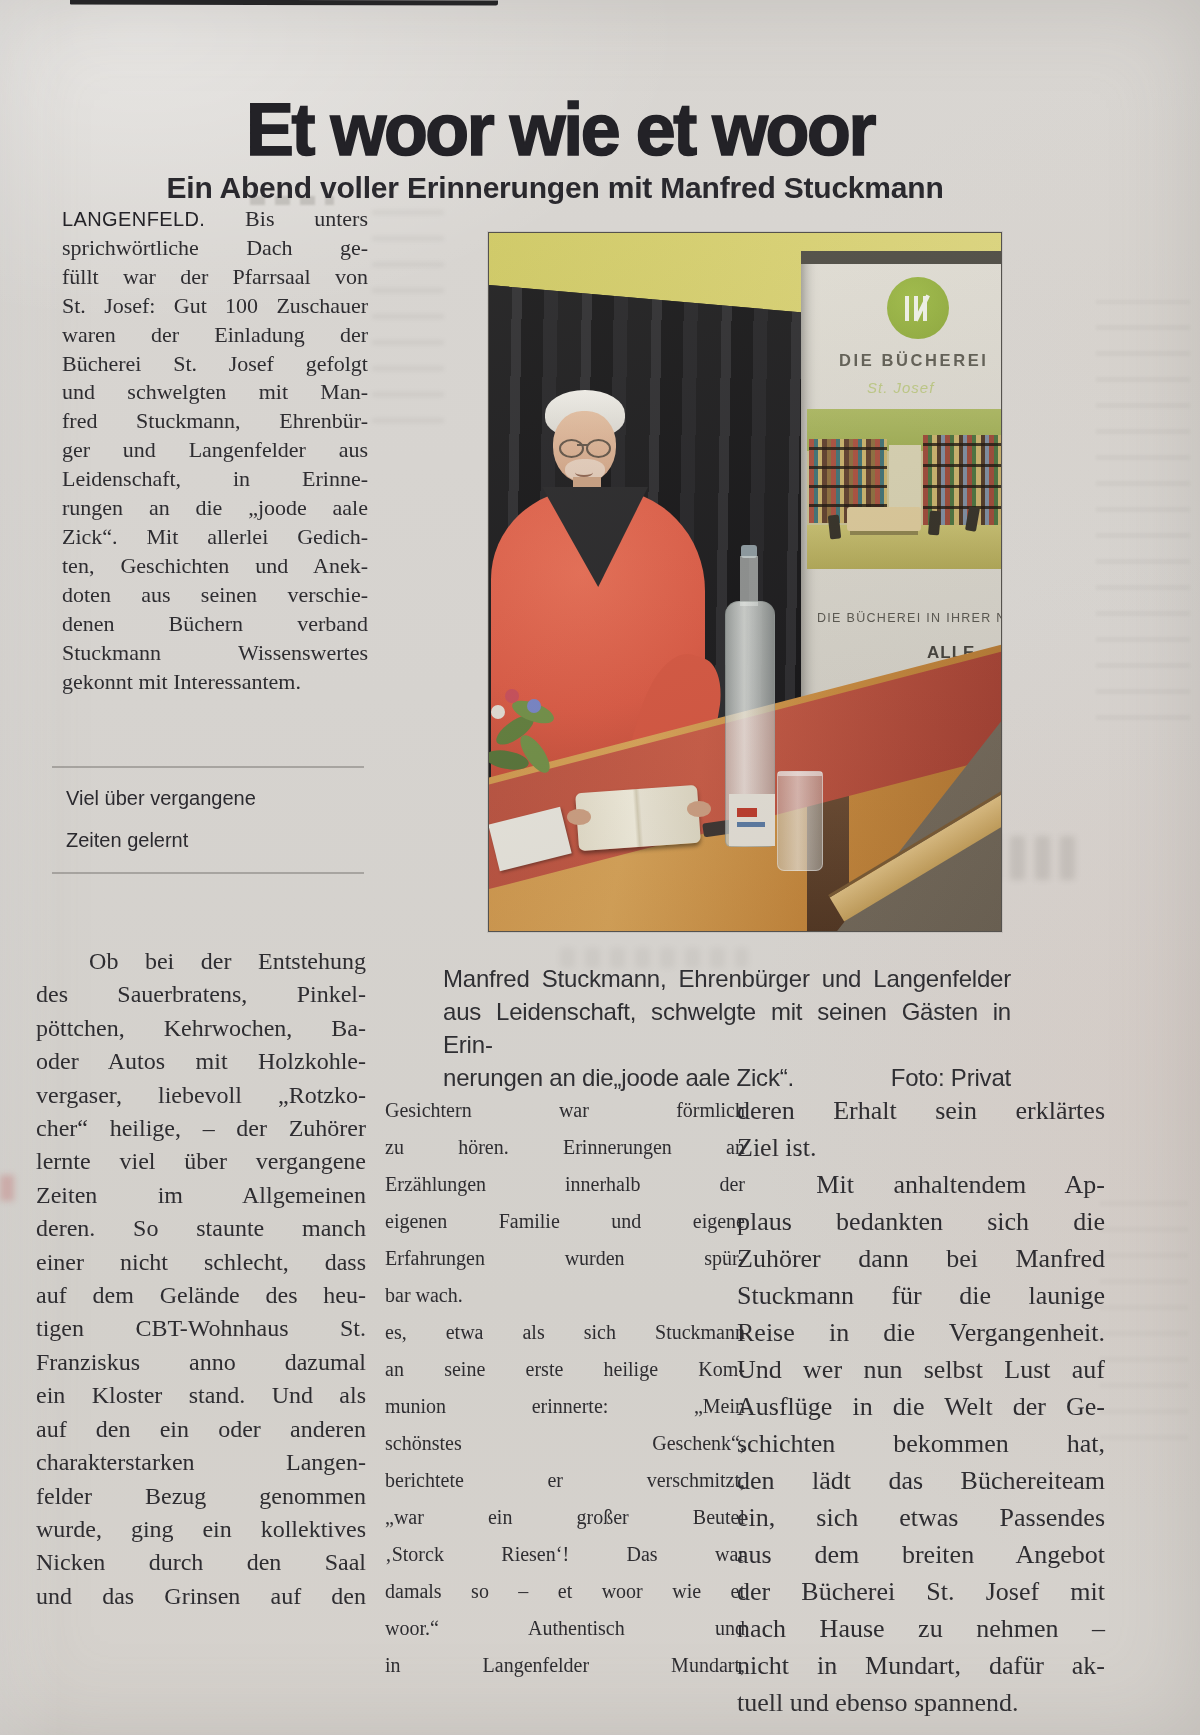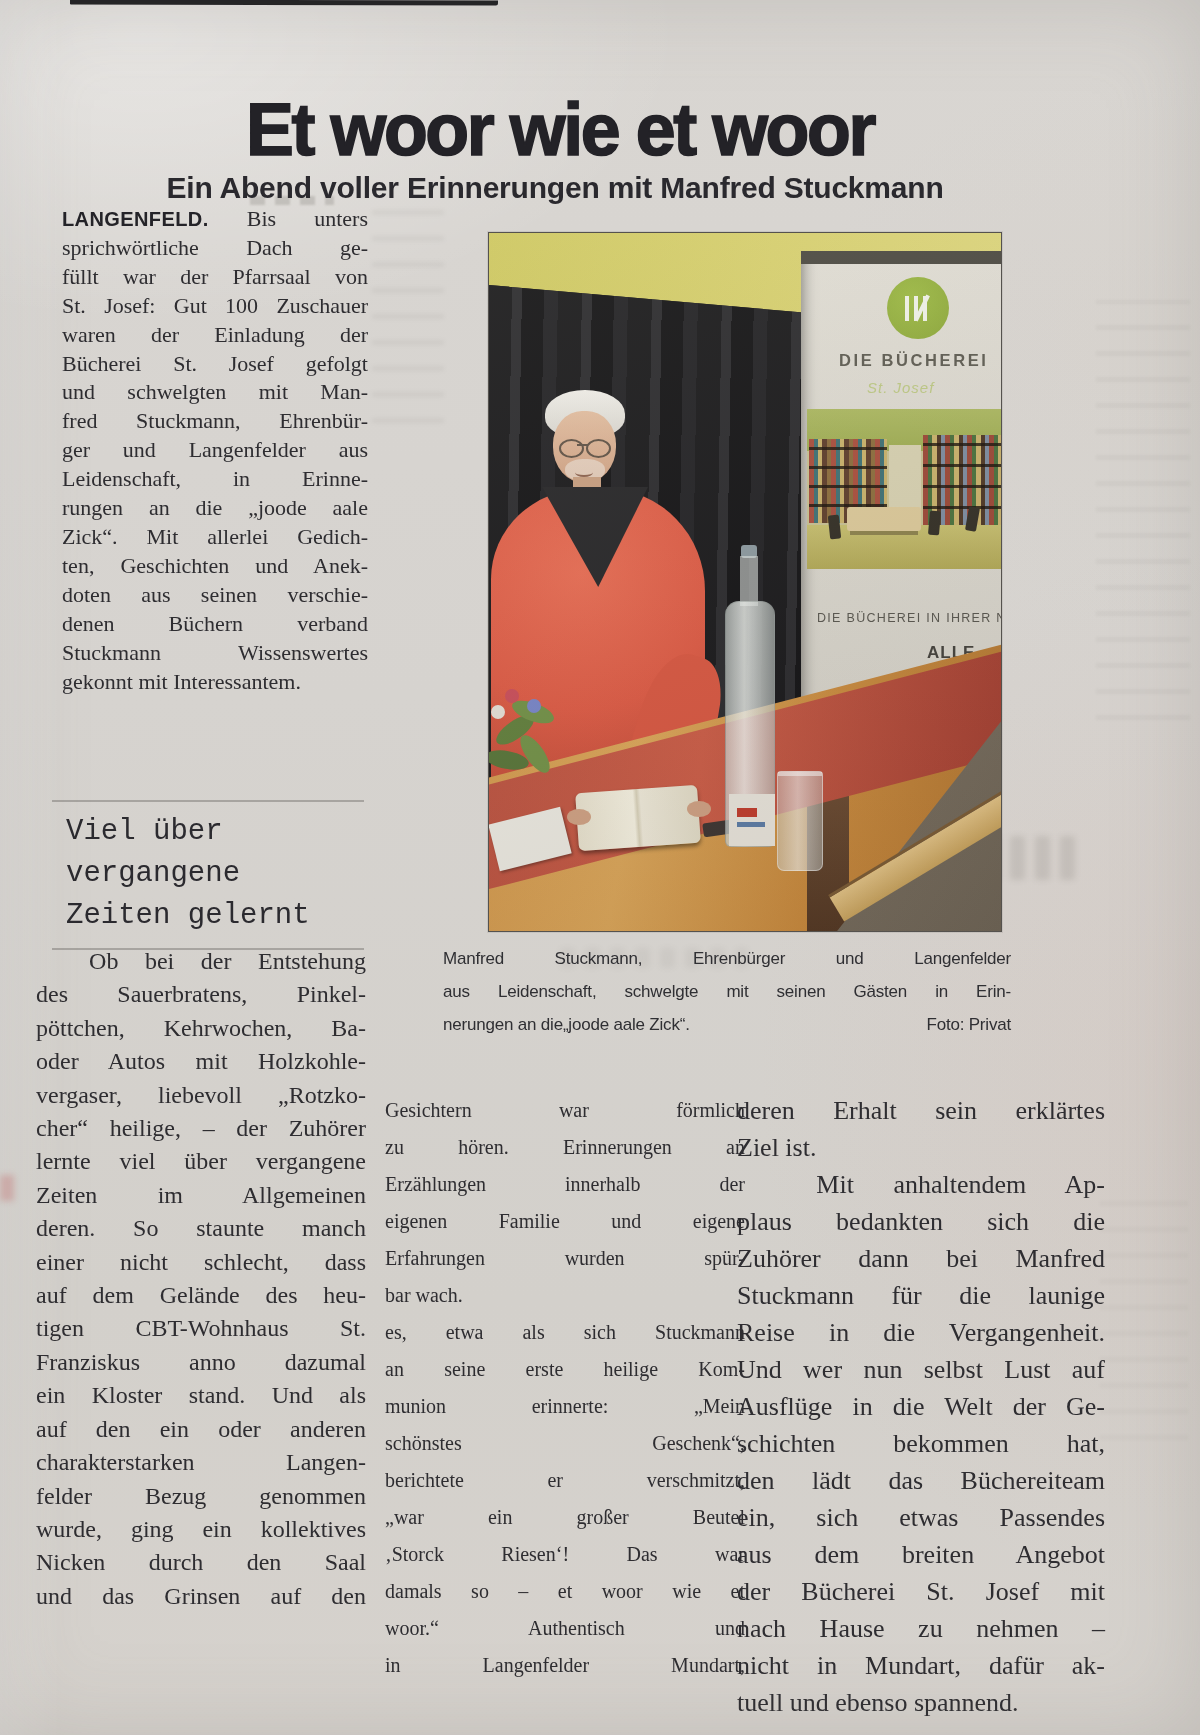--- a/index.html
+++ b/index.html
@@ -24,30 +24,30 @@
     font-family:"Liberation Sans",sans-serif;font-weight:700;font-size:74px;line-height:1.08;
     letter-spacing:-2.5px;color:#232227;-webkit-text-stroke:1.6px #232227;transform:scaleX(.97);}
   .subheadline{position:absolute;left:150px;top:146px;width:810px;text-align:center;
     font-family:"Liberation Sans",sans-serif;font-weight:700;font-size:30px;letter-spacing:-.2px;
     color:#2a292e;}
   
   .tline{text-align:justify;text-align-last:justify;white-space:pre-wrap;}
   .tline.end{text-align-last:left;}
   .col{position:absolute;}
   .col-lt{left:62px;top:205px;width:306px;font-size:22px;line-height:28.9px;}
-  .col-lt .dateline{font-family:"Liberation Sans",sans-serif;font-weight:700;font-size:20px;
+  .col-lt .dateline{font-family:"Liberation Sans",sans-serif;font-weight:400;font-size:20px;
     letter-spacing:.4px;color:#242328;}
   .col-lb{left:36px;top:945px;width:330px;font-size:24px;line-height:33.4px;}
   .col-m{left:385px;top:1092px;width:360px;font-size:20px;line-height:37px;}
   .col-r{left:737px;top:1092px;width:368px;font-size:26px;line-height:37px;}
   
-  .crosshead{position:absolute;left:52px;top:800px;width:312px;
+  .crosshead{position:absolute;left:52px;top:766px;width:312px;
     border-top:2px solid #a7a4a0;border-bottom:2px solid #a7a4a0;
     padding:9px 0 11px 14px;box-sizing:border-box;
-    font-family:Liberation Mono, monospace;font-size:29px;line-height:42px;color:#2b2a2f;}
+    font-family:Liberation Sans, sans-serif;font-size:20px;line-height:42px;color:#2b2a2f;}
   
   .photo{position:absolute;left:488px;top:232px;width:512px;height:698px;overflow:hidden;
     border:1px solid #55524e;box-shadow:0 0 0 1px rgba(0,0,0,.07);background:#222;}
   .photo *{position:absolute;}
   .ph-wall{left:0;top:0;width:100%;height:100px;z-index:1;
     background:linear-gradient(93deg,#ccc65e,#d6cf6d 55%,#dcd57b);}
   .ph-curtain{left:0;top:0;width:320px;height:100%;z-index:2;
     clip-path:polygon(0 52px,100% 80px,100% 100%,0 100%);
     background:
       repeating-linear-gradient(91deg,#141418 0 24px,#26262b 24px 34px,#0e0e12 34px 56px,#1d1d22 56px 70px),
@@ -157,22 +157,22 @@
   .bottle-label{left:3px;top:192px;width:46px;height:52px;background:#e9e5dd;}
   .label-red{left:8px;top:14px;width:20px;height:9px;background:#c0392b;}
   .label-blue{left:8px;top:28px;width:28px;height:5px;background:#5a7ba6;}
   .ph-glass{left:288px;top:538px;width:44px;height:98px;z-index:11;
     border:1px solid rgba(255,255,255,.45);border-radius:4px 4px 7px 7px;
     background:linear-gradient(90deg,rgba(210,216,214,.5),rgba(240,243,242,.66) 45%,rgba(196,202,200,.5));}
   .glass-rim{left:0;top:0;width:100%;height:4px;background:rgba(255,255,255,.55);}
   .photo-tint{inset:0;z-index:20;pointer-events:none;
     background:linear-gradient(160deg,rgba(250,245,215,.10),rgba(55,48,38,.10));}
   
-  .caption{position:absolute;left:443px;top:942px;width:568px;
-    font-family:"Liberation Sans",sans-serif;font-size:17px;line-height:33px;
+  .caption{position:absolute;left:443px;top:962px;width:568px;
+    font-family:"Liberation Sans",sans-serif;font-size:24px;line-height:33px;
     letter-spacing:-.2px;color:#2f2f33;}
   .cap-line{text-align:justify;text-align-last:justify;}
   .cap-last{display:flex;justify-content:space-between;}
   
   .ghost{position:absolute;pointer-events:none;}
   .g-col{background:repeating-linear-gradient(0deg,rgba(105,100,95,.55) 0 5px,transparent 5px 26px);}
   .g-txt{background:repeating-linear-gradient(90deg,rgba(70,65,58,.8) 0 15px,transparent 15px 25px);}
   .g1{left:372px;top:208px;width:72px;height:215px;opacity:.14;filter:blur(2px);}
   .g2{left:785px;top:836px;width:298px;height:44px;opacity:.15;filter:blur(3px);border-radius:4px;}
   .g3{left:560px;top:948px;width:188px;height:20px;opacity:.07;filter:blur(3px);}

